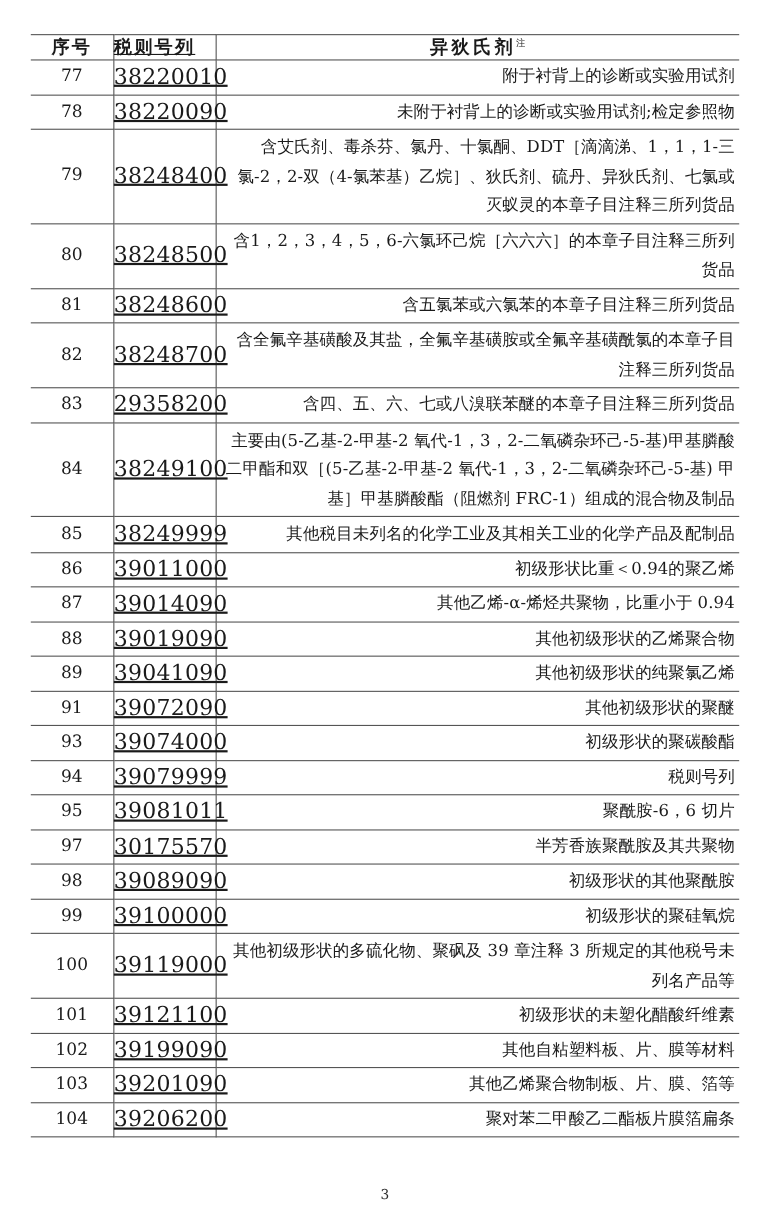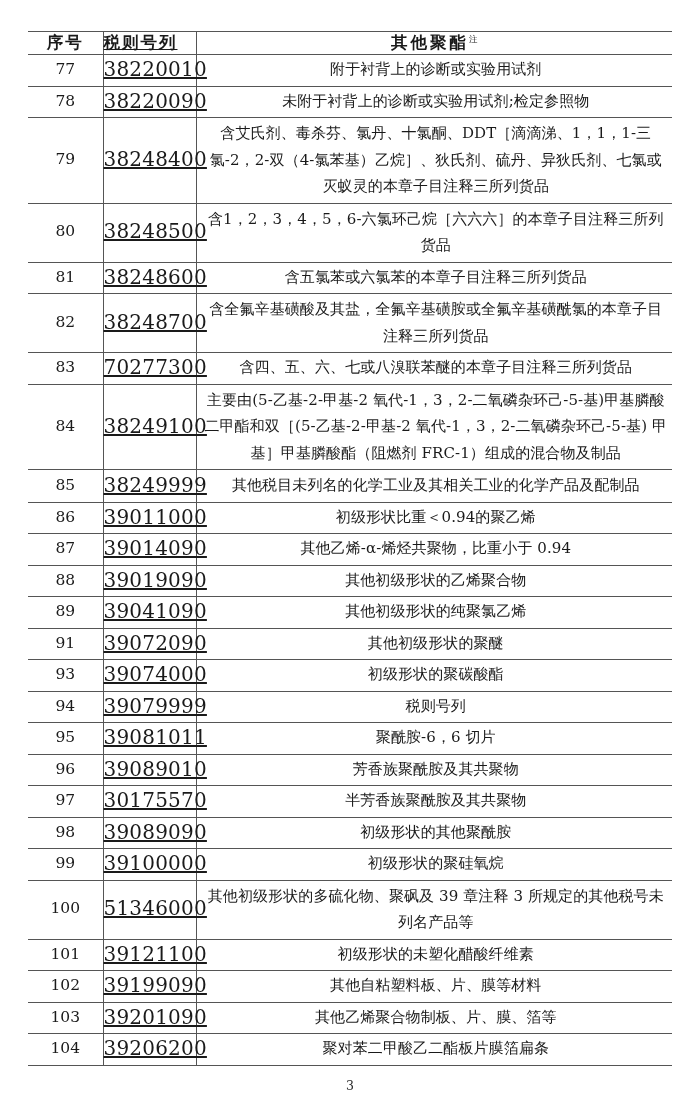--- a/index.html
+++ b/index.html
@@ -82,21 +82,21 @@
   tbody td.c-seq {
     font-size: 15.5px;
     padding: 2px 0 3px 0;
   }
   tbody td.c-code {
     font-size: 20px;
     padding: 2px 0 3px 0;
     letter-spacing: 0.2px;
   }
   tbody td.c-name {
-    text-align: center;
+    text-align: right;
     padding: 2px 4px 3px 7px;
     letter-spacing: 0.1px;
   }
 
   tbody tr.tall td.c-name {
     line-height: 26.5px;
   }
 
   .page-number {
     position: absolute;
@@ -117,21 +117,21 @@
   <table class="tariff-table">
     <colgroup>
       <col class="col-seq">
       <col class="col-code">
       <col class="col-name">
     </colgroup>
     <thead>
       <tr>
         <th class="c-seq">序号</th>
         <th class="c-code">税则号列</th>
-        <th class="c-name"><span>其他聚酯</span><span class="sup-note">注</span></th>
+        <th class="c-name"><span>异狄氏剂</span><span class="sup-note">注</span></th>
       </tr>
     </thead>
     <tbody id="table-body">
         <tr>
           <td class="c-seq">77</td>
           <td class="c-code">38220010</td>
           <td class="c-name">附于衬背上的诊断或实验用试剂</td>
         </tr>
         <tr>
           <td class="c-seq">78</td>
@@ -153,21 +153,21 @@
           <td class="c-code">38248600</td>
           <td class="c-name">含五氯苯或六氯苯的本章子目注释三所列货品</td>
         </tr>
         <tr class="tall">
           <td class="c-seq">82</td>
           <td class="c-code">38248700</td>
           <td class="c-name">含全氟辛基磺酸及其盐，全氟辛基磺胺或全氟辛基磺酰氯的本章子目注释三所列货品</td>
         </tr>
         <tr>
           <td class="c-seq">83</td>
-          <td class="c-code">70277300</td>
+          <td class="c-code">29358200</td>
           <td class="c-name">含四、五、六、七或八溴联苯醚的本章子目注释三所列货品</td>
         </tr>
         <tr class="tall">
           <td class="c-seq">84</td>
           <td class="c-code">38249100</td>
           <td class="c-name">主要由(5-乙基-2-甲基-2 氧代-1，3，2-二氧磷杂环己-5-基)甲基膦酸二甲酯和双［(5-乙基-2-甲基-2 氧代-1，3，2-二氧磷杂环己-5-基) 甲基］甲基膦酸酯（阻燃剂 FRC-1）组成的混合物及制品</td>
         </tr>
         <tr class="tall">
           <td class="c-seq">85</td>
           <td class="c-code">38249999</td>
@@ -207,42 +207,37 @@
           <td class="c-seq">94</td>
           <td class="c-code">39079999</td>
           <td class="c-name">税则号列</td>
         </tr>
         <tr>
           <td class="c-seq">95</td>
           <td class="c-code">39081011</td>
           <td class="c-name">聚酰胺-6，6 切片</td>
         </tr>
         <tr>
-          <td class="c-seq">96</td>
-          <td class="c-code">39089010</td>
-          <td class="c-name">芳香族聚酰胺及其共聚物</td>
-        </tr>
-        <tr>
           <td class="c-seq">97</td>
           <td class="c-code">30175570</td>
           <td class="c-name">半芳香族聚酰胺及其共聚物</td>
         </tr>
         <tr>
           <td class="c-seq">98</td>
           <td class="c-code">39089090</td>
           <td class="c-name">初级形状的其他聚酰胺</td>
         </tr>
         <tr>
           <td class="c-seq">99</td>
           <td class="c-code">39100000</td>
           <td class="c-name">初级形状的聚硅氧烷</td>
         </tr>
         <tr class="tall">
           <td class="c-seq">100</td>
-          <td class="c-code">51346000</td>
+          <td class="c-code">39119000</td>
           <td class="c-name">其他初级形状的多硫化物、聚砜及 39 章注释 3 所规定的其他税号未列名产品等</td>
         </tr>
         <tr>
           <td class="c-seq">101</td>
           <td class="c-code">39121100</td>
           <td class="c-name">初级形状的未塑化醋酸纤维素</td>
         </tr>
         <tr>
           <td class="c-seq">102</td>
           <td class="c-code">39199090</td>

